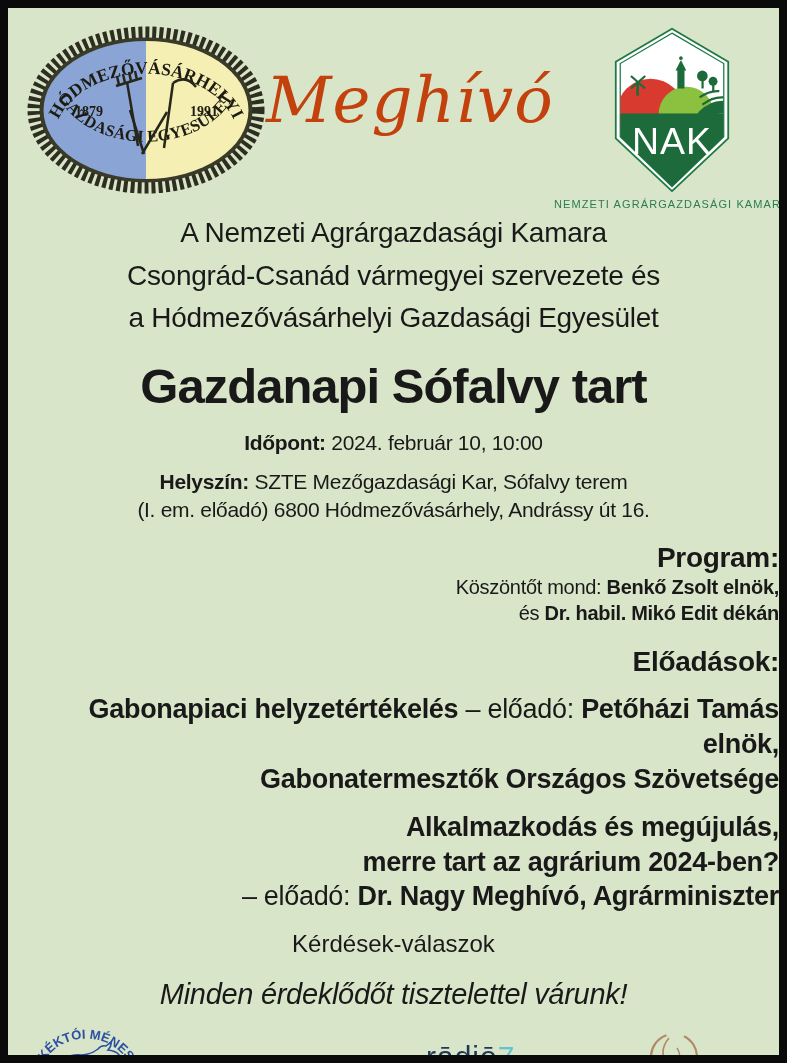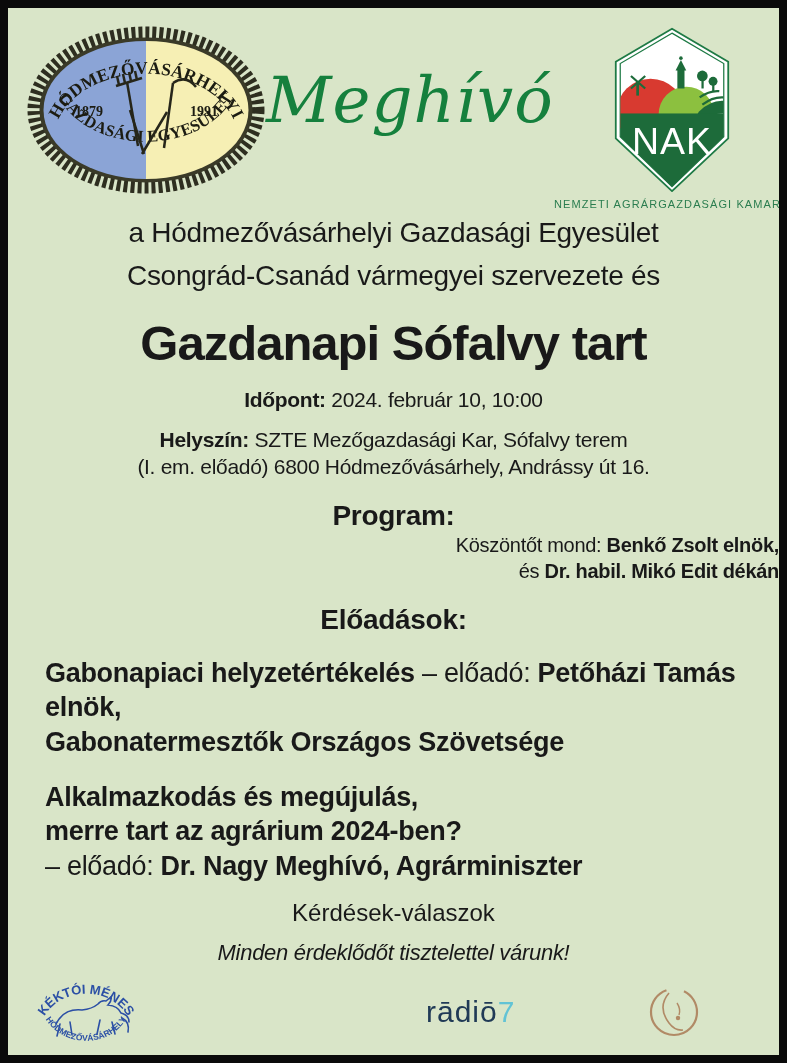--- a/index.html
+++ b/index.html
@@ -15,35 +15,35 @@
     overflow:hidden;
     margin:0 auto;
   }
   
   .top{display:flex;align-items:flex-start;justify-content:space-between;padding:18px 18px 0 18px;height:182px;}
   .seal-wrap{width:240px;height:168px;flex:0 0 auto;}
   .invite-title{
     flex:1;text-align:center;
     font-family:"DejaVu Serif", serif;
     font-style:italic;font-size:64px;line-height:1;
-    padding-top:42px;color:#15803d;letter-spacing:1px;
+    padding-top:42px;color:#c2410c;letter-spacing:1px;
   }
   .nak-wrap{width:236px;flex:0 0 auto;display:flex;flex-direction:column;align-items:center;}
   .nak-caption{font-size:11px;letter-spacing:1.1px;color:#2a7d4f;margin-top:6px;white-space:nowrap;}
   
   .org{ text-align:center;font-size:28px;line-height:1.52;letter-spacing:-0.3px;margin-top:4px;}
   .event-title{ text-align:center;font-size:49px;font-weight:bold;letter-spacing:-1px;margin:18px 0 6px 0;}
   .meta{ text-align:center;font-size:21px;line-height:1.22;margin-top:10px;letter-spacing:-0.3px;}
   .meta2{ text-align:center;font-size:21px;line-height:1.22;margin-top:14px;letter-spacing:-0.3px;}
-  .section-h{ text-align:center;font-size:28px;font-weight:bold;margin-top:20px;letter-spacing:-0.3px;}
+  .section-h{ text-align:right;font-size:28px;font-weight:bold;margin-top:20px;letter-spacing:-0.3px;}
   .pline{ text-align:right;font-size:20px;line-height:1.3;letter-spacing:-0.3px;}
-  .talk{ text-align:left;font-size:27px;line-height:1.28;margin-top:20px;letter-spacing:-0.3px;padding-left:37px;}
+  .talk{ text-align:right;font-size:27px;line-height:1.28;margin-top:14px;letter-spacing:-0.3px;padding-left:37px;}
   .b{font-weight:bold;}
   .qa{ text-align:center;font-size:24px;margin-top:16px;}
-  .closing{ text-align:center;font-size:22px;font-style:italic;margin-top:13px;letter-spacing:-0.3px;}
+  .closing{ text-align:center;font-size:29px;font-style:italic;margin-top:20px;letter-spacing:-0.3px;}
   
   .sponsors{margin-top:auto;display:flex;align-items:center;justify-content:space-between;padding:0 20px 16px 22px;}
   .sp{display:flex;flex-direction:column;align-items:center;}
   
   .norma{position:relative;width:158px;height:74px;text-align:center;font-family:"Liberation Serif", serif;}
   
   .radio7{width:132px;text-align:left;}
   .radio-line{font-size:30px;line-height:1;color:#203a56;letter-spacing:1px;}
   .radio-seven{color:#62c3d5;}
   
@@ -116,22 +116,23 @@
           <path d="M24,56 L40,70 M40,56 L24,70" stroke="#1d6b3a" stroke-width="2.5"></path>
           <rect x="8" y="98" width="124" height="86" fill="#1d6b3a"></rect>
         </g>
         <text x="70" y="143" text-anchor="middle" font-family="Liberation Sans, sans-serif" font-size="42" fill="#ffffff" letter-spacing="1">NAK</text>
       </svg>
       <div class="nak-caption">NEMZETI AGRÁRGAZDASÁGI KAMARA</div>
     </div>
   </header>
 
   <div class="org">
+    <div>A Nemzeti Agrárgazdasági Kamara</div>
+    <div>Csongrád-Csanád vármegyei szervezete és</div>
     <div>a Hódmezővásárhelyi Gazdasági Egyesület</div>
-    <div>Csongrád-Csanád vármegyei szervezete és</div>
   </div>
 
   <div class="event-title">Gazdanapi Sófalvy tart</div>
 
   <div class="meta">
     <span class="b">Időpont:</span><span> 2024. február 10, 10:00</span>
   </div>
   <div class="meta2">
     <span class="b">Helyszín:</span><span> SZTE Mezőgazdasági Kar, Sófalvy terem</span>
   </div>

